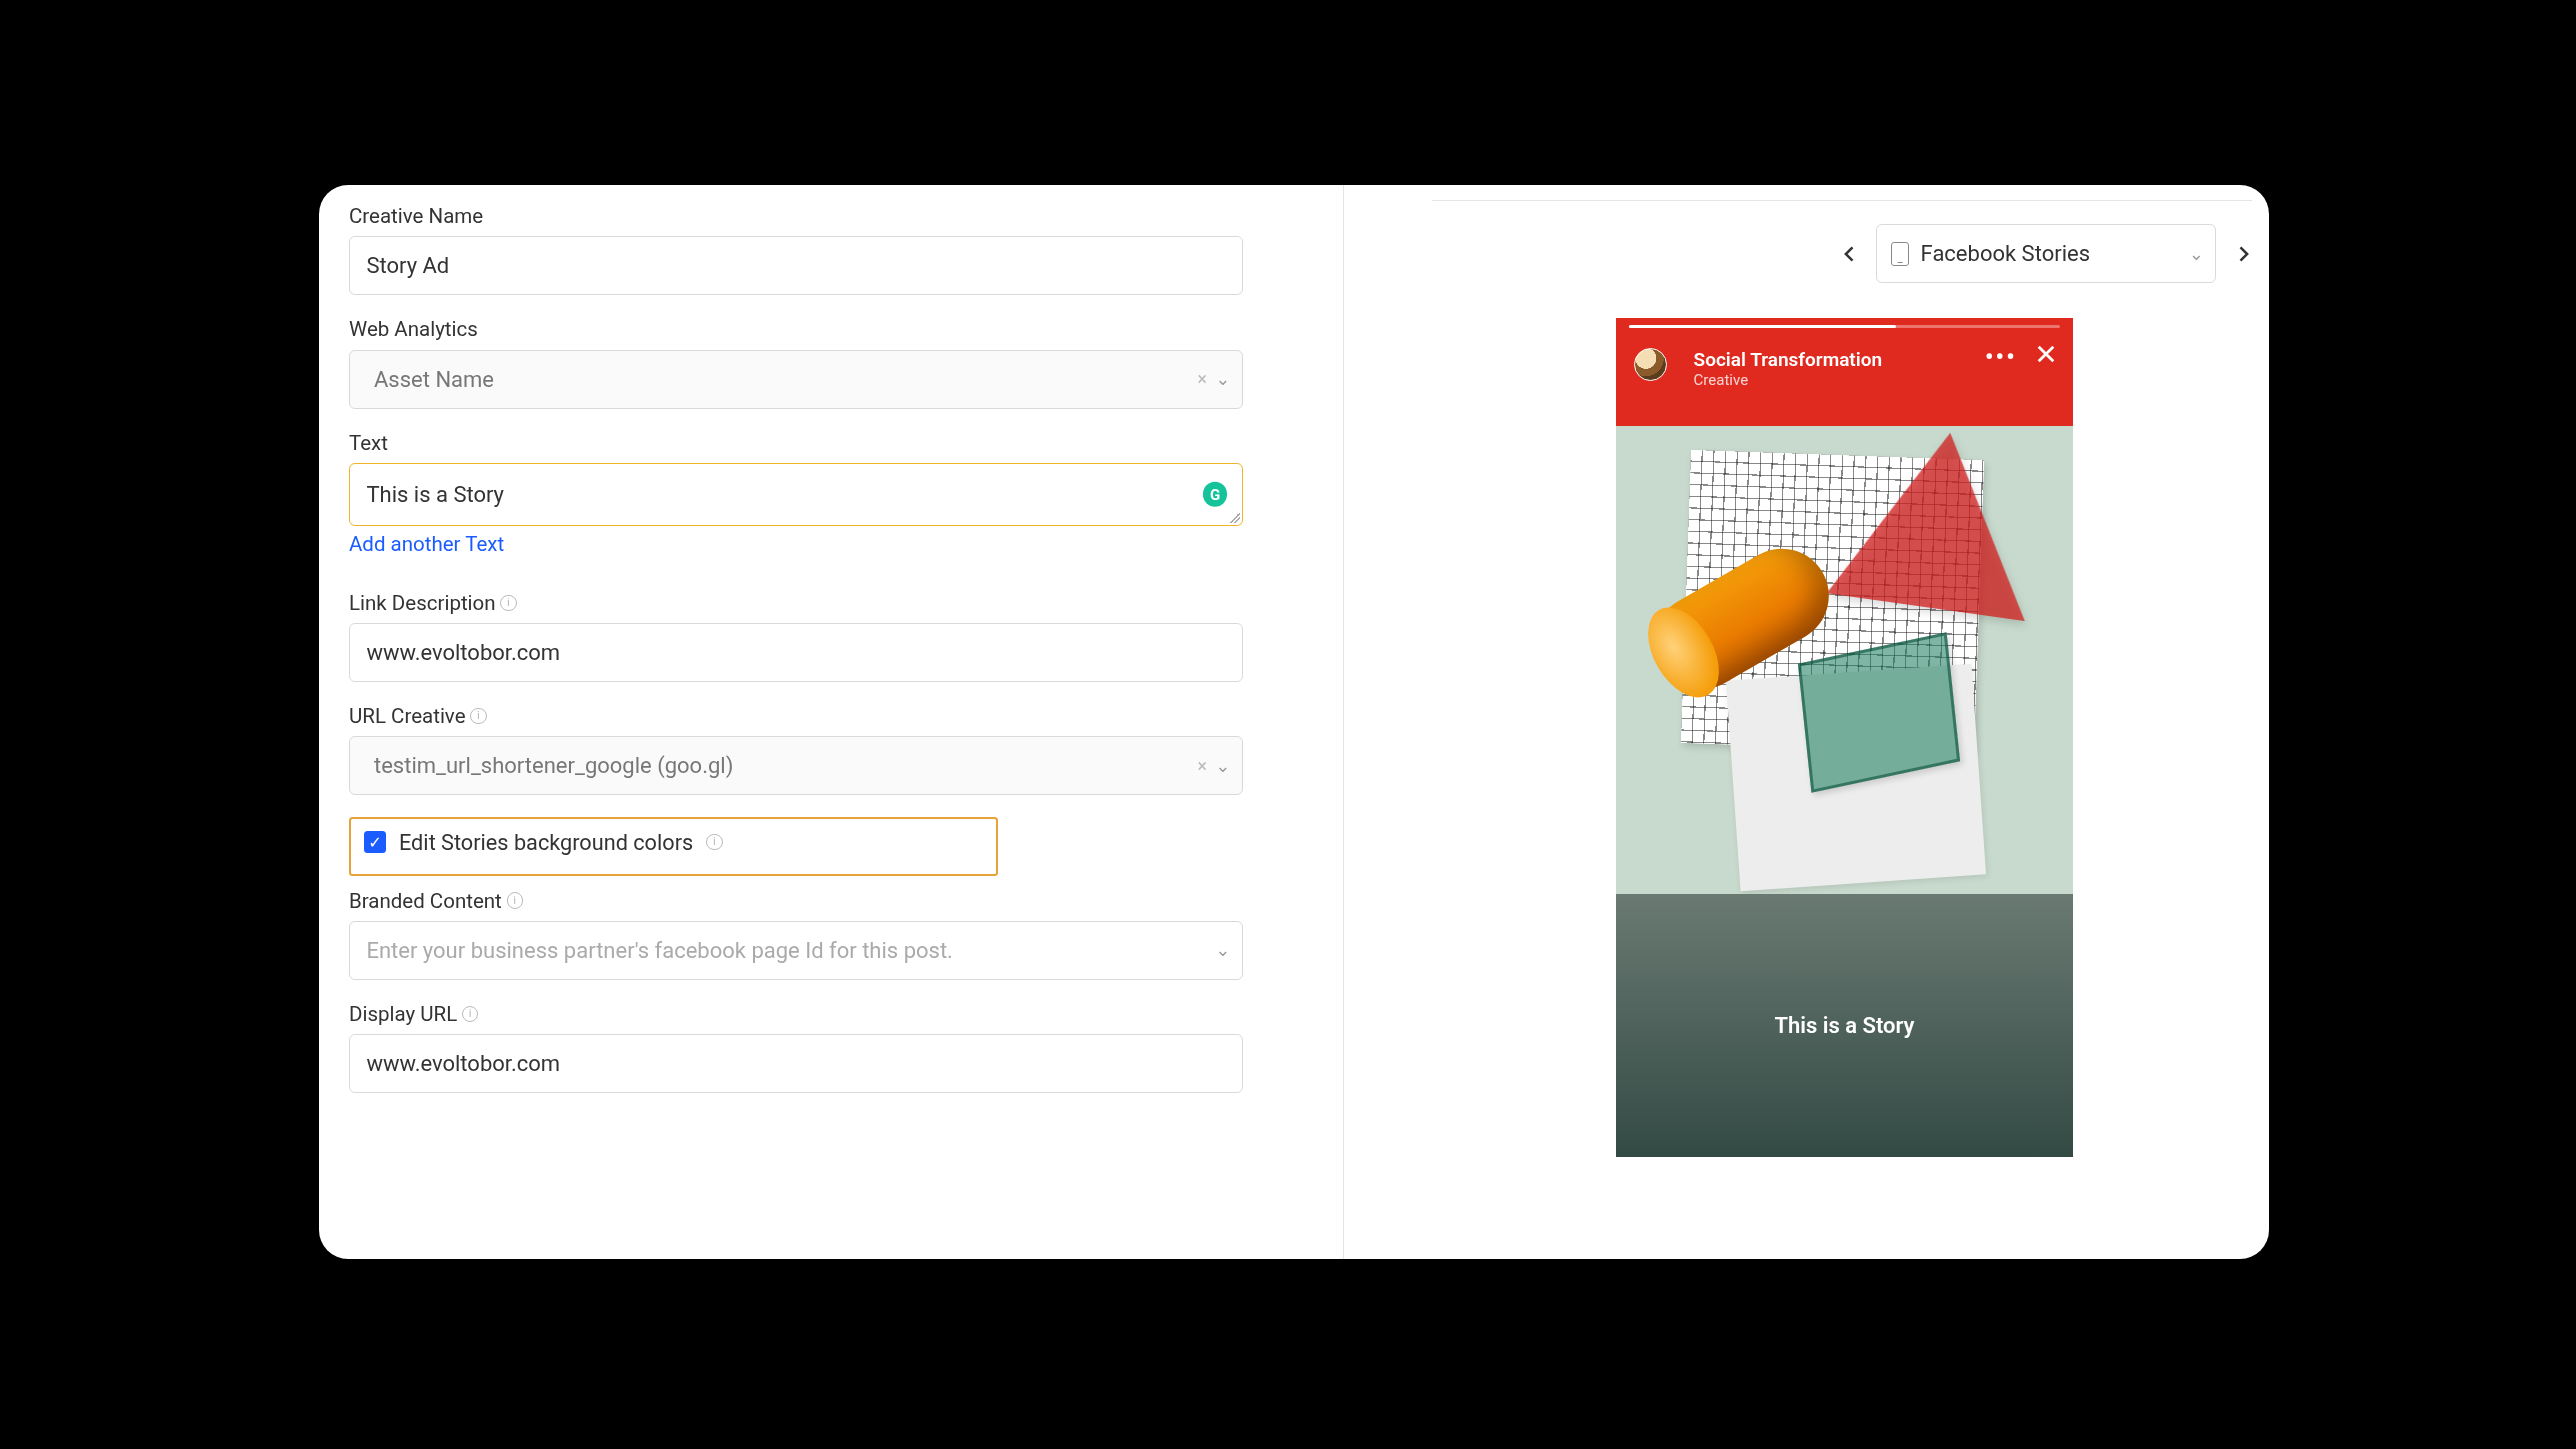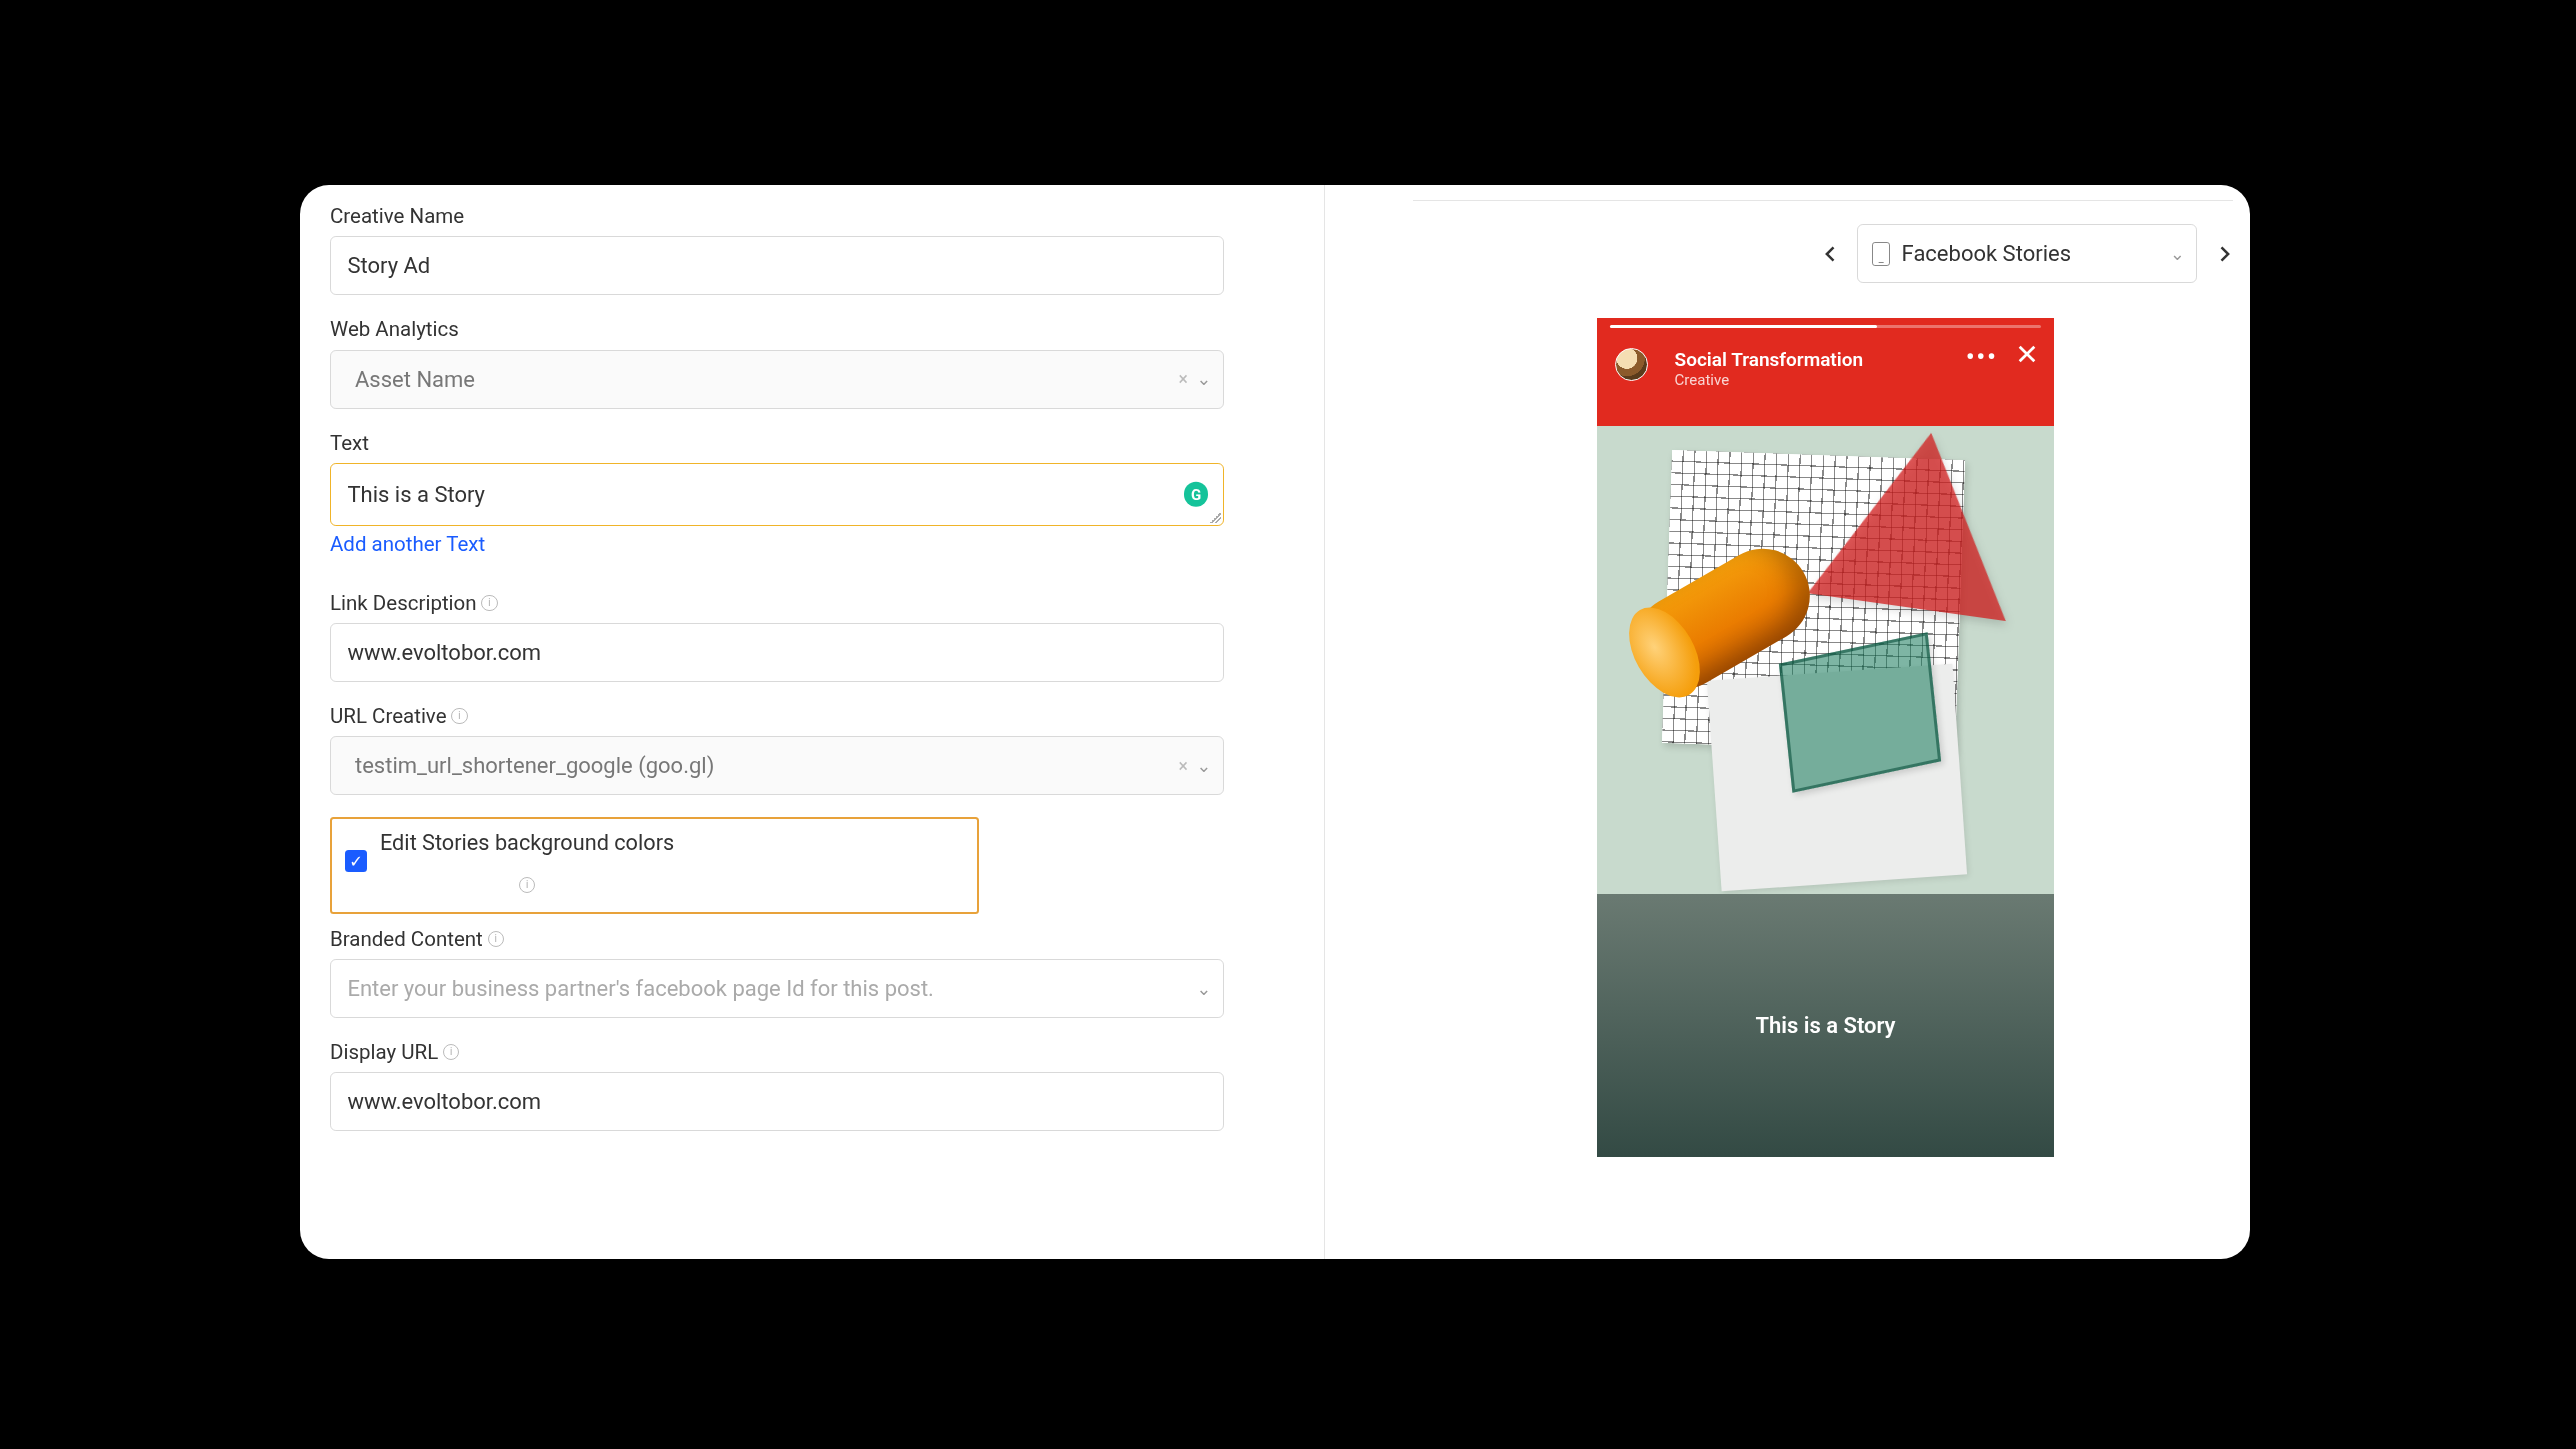--- a/index.html
+++ b/index.html
@@ -5,21 +5,21 @@
   * { box-sizing: border-box; margin: 0; padding: 0; }
   html, body { width: 2576px; height: 1449px; }
   body {
     background: #000;
     font-family: -apple-system, BlinkMacSystemFont, "Segoe UI", Roboto, Arial, sans-serif;
     color: #333;
     position: relative;
   }
   .panel {
     position: absolute;
-    left: 300px;
+    left: 319px;
     top: 185px;
     width: 1950px;
     height: 1074px;
     background: #fff;
     border-radius: 29px;
     display: flex;
     overflow: hidden;
   }
   .left-col {
     width: 1025px;
@@ -123,21 +123,21 @@
     width: 22px;
     height: 22px;
     background: #1a5cff;
     border-radius: 3.5px;
     display: flex;
     align-items: center;
     justify-content: center;
     color: #fff;
     font-size: 16.4px;
   }
-  .check-label { font-size: 21.7px; color: #333; display:flex; align-items:center; gap:22px;flex-direction:column;}
+  .check-label { font-size: 21.7px; color: #333; display:flex; align-items:center; gap:13px;}
   .color-row { display: flex; align-items: center; gap: 76px; }
   .color-group { display: flex; align-items: center; gap: 11.7px; font-size: 20.5px; color: #333; }
   .swatch { width: 26px; height: 26px; border: 0.6px solid rgba(0,0,0,0.15); }
   .placeholder-text { color: #aaa; }
 
   
   .channel-title { font-size: 30px; color: #222; font-weight: 400; margin-bottom: 9.4px; }
   .channel-divider { border-top: 1.2px solid #e5e5e5; margin-bottom: 23.4px; width: 820px;}
   .channel-select-row { display: flex; align-items: center; justify-content: flex-end; gap: 11.7px; width: 825px; margin-bottom: 35px;}
   .nav-btn { width: 29px; height: 29px; display:flex; align-items:center; justify-content:center; font-size:24.6px; color:#333; }

